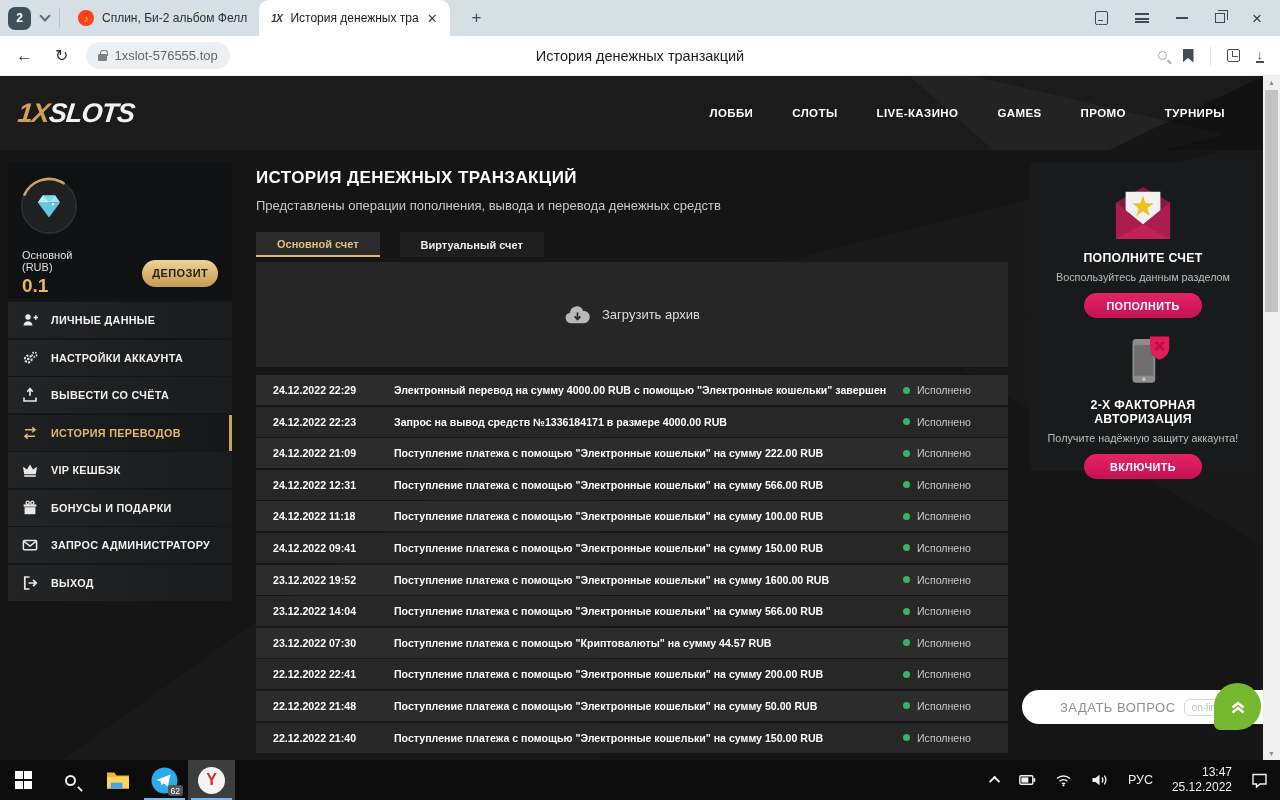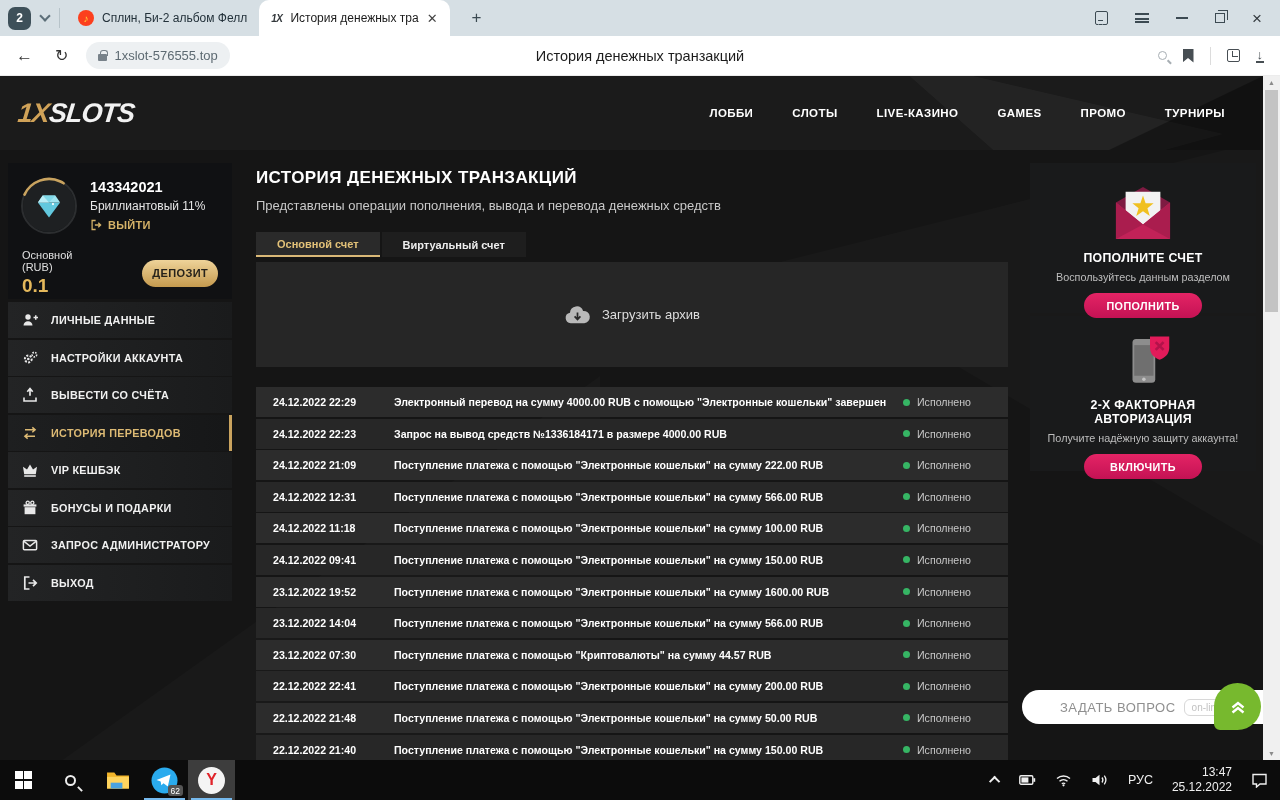--- a/index.html
+++ b/index.html
@@ -79,28 +79,28 @@
   .mi-icon { width:16px; height:16px; margin:0 13px 0 14px; color:#e8e8e8; flex:none; }
   .mi-label { color:#f1f1f1; font-size:10.8px; font-weight:700; letter-spacing:0.3px; }
   .menu-item.active { border-right:3px solid #c9a35e; background:linear-gradient(90deg,#1e1f20,#161718); }
   .menu-item.active .mi-label { color:#ddba74; }
   .menu-item.active .mi-icon { color:#ddba74; }
 
   
   .main { position:absolute; left:256px; top:92px; width:752px; z-index:2; }
   .main-title { color:#fff; font-size:17px; font-weight:700; letter-spacing:0.4px; }
   .main-subtitle { color:#c9c9c9; font-size:13px; margin-top:10px; }
-  .acct-tabs { display:flex; margin-top:19px; gap:2px; }
+  .acct-tabs { display:flex; margin-top:19px; gap:20px; }
   .acct-tab { height:25px; padding:0 21px; display:flex; align-items:center; background:#1e1e1e; color:#eee; font-size:11px; font-weight:700; cursor:pointer; }
   .acct-tab.active { background:#2a2a2a; color:#e2c178; border-bottom:2px solid #d9b877; }
   .archive-panel { margin-top:5px; height:105px; background:#262626; display:flex; align-items:center; justify-content:center; }
   .archive-btn { display:flex; align-items:center; gap:11px; cursor:pointer; }
   .cloud-icon { width:27px; height:20px; }
   .archive-label { color:#dedede; font-size:13px; }
-  .tx-list { margin-top:20px; }
+  .tx-list { margin-top:8px; }
   .tx-row { height:30px; margin-bottom:1.6px; display:flex; align-items:center; background:#272727; cursor:default; }
   .tx-row:nth-child(odd) { background:#2c2c2c; }
   .tx-date { width:122px; padding-left:17px; color:#fff; font-size:10.6px; font-weight:700; flex:none; }
   .tx-desc { flex:1; padding-left:16px; color:#fff; font-size:10.6px; font-weight:700; overflow:hidden; white-space:nowrap; }
   .tx-status { width:105px; flex:none; display:flex; align-items:center; gap:7px; }
   .status-dot { width:7px; height:7px; border-radius:50%; background:#36b564; flex:none; }
   .status-label { color:#c8c8c8; font-size:10.6px; }
 
   
   .promo-col { position:absolute; left:1030px; top:87px; width:226px; z-index:2; }
@@ -261,30 +261,20 @@
               <polygon points="6,12 12,3 28,3 34,12" fill="#9fe4f0"></polygon>
               <polygon points="12,3 20,12 28,3" fill="#7fd8e8"></polygon>
               <polygon points="6,12 20,12 12,3" fill="#bdeef7" opacity="0.85"></polygon>
               <circle cx="25" cy="14" r="1.4" fill="#fff"></circle>
             </svg>
           </div>
           <svg class="avatar-arc" viewBox="0 0 58 58">
             <circle cx="29" cy="29" r="27" fill="none" stroke="#2c2e30" stroke-width="2"></circle>
             <circle cx="29" cy="29" r="27" fill="none" stroke="#c9a35f" stroke-width="2.6" stroke-linecap="round" stroke-dasharray="46 124" transform="rotate(-155 29 29)"></circle>
           </svg>
-        </div>
-        <div class="user-meta">
-          <div class="user-id">143342021</div>
-          <div class="user-level">Бриллиантовый 11%</div>
-          <div class="logout-link">
-            <svg width="12" height="12" viewBox="0 0 16 16" style="color:#d5b268">
-                <use href="#i-exit"></use>
-              </svg>
-            <span>ВЫЙТИ</span>
-          </div>
         </div>
       </div>
       <div class="balance-row">
         <div>
           <div class="bal-label">Основной (RUB)</div>
           <div class="bal-value">0.1</div>
         </div>
         <button class="deposit-btn">ДЕПОЗИТ</button>
       </div>
     </div>

